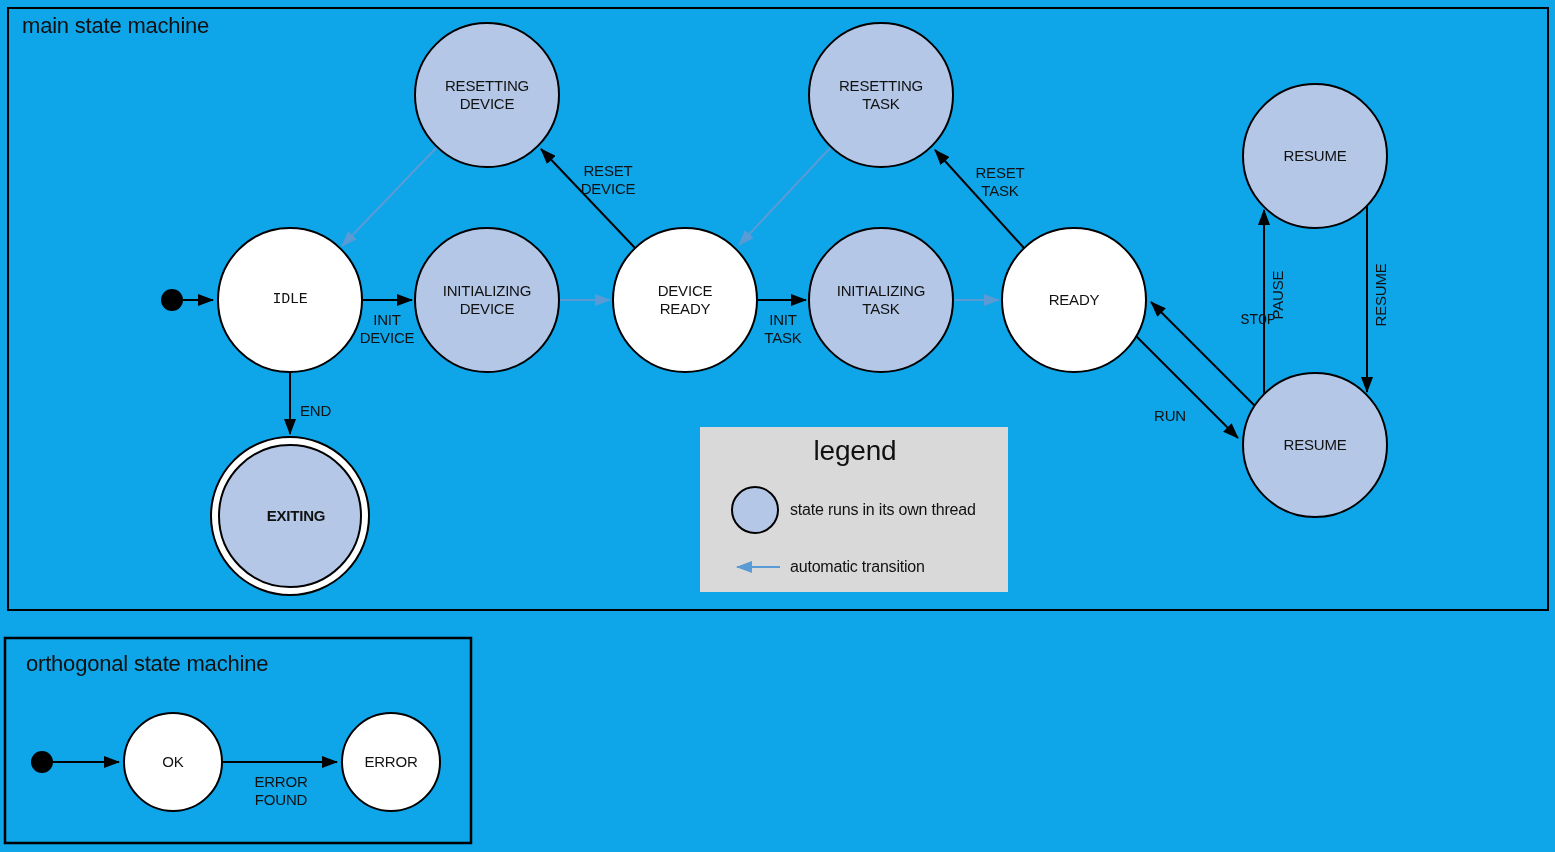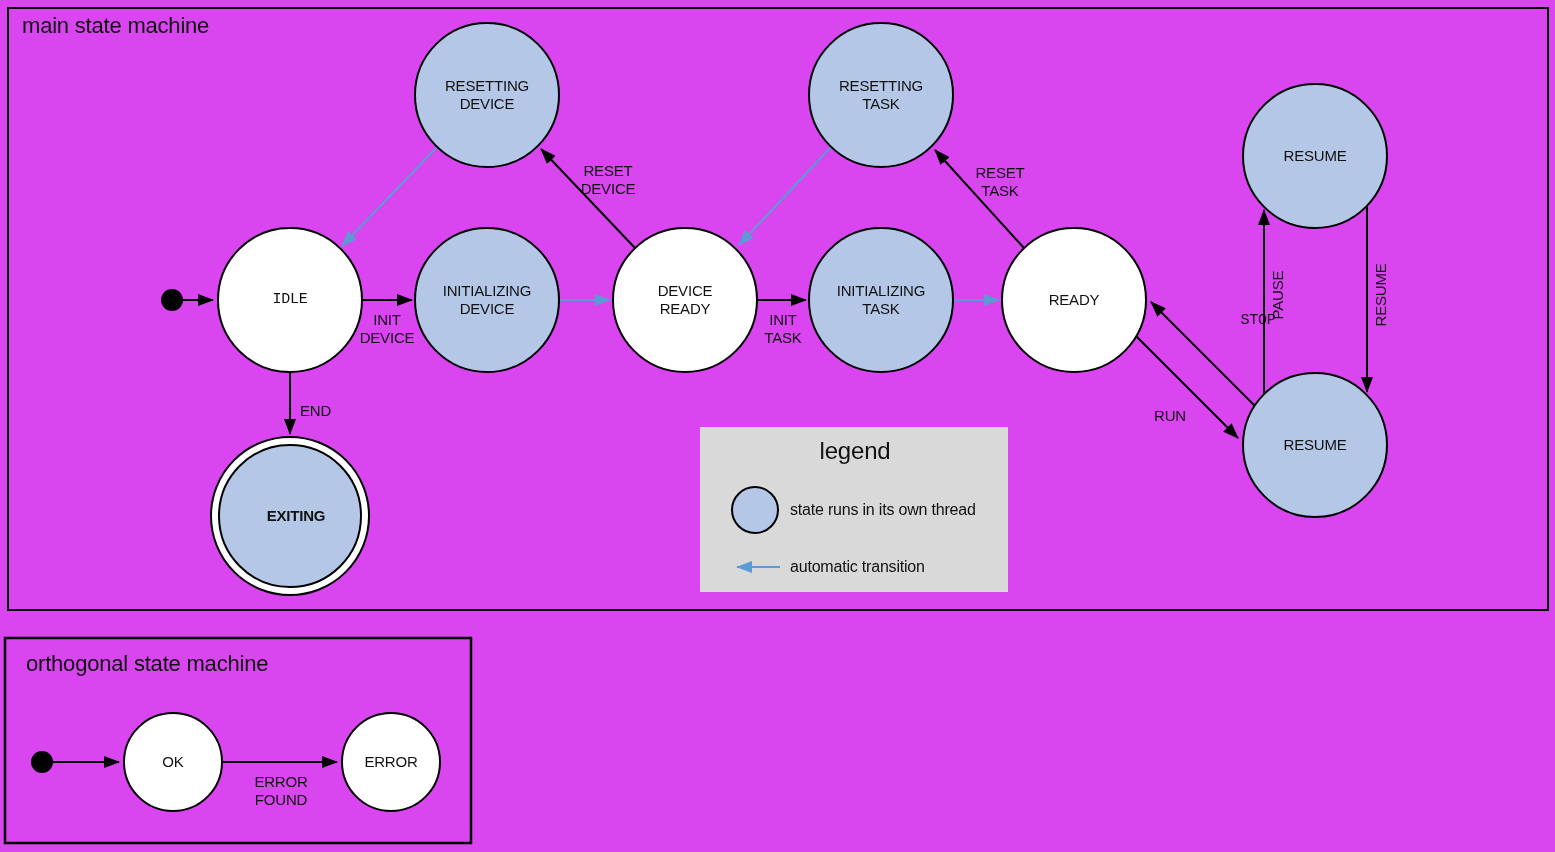--- a/index.html
+++ b/index.html
@@ -1,20 +1,20 @@
 <!DOCTYPE html>
 <html style="--thread-state-fill: #b4c7e7; --automatic-transition: #5b9bd5; --legend-background: #d9d9d9; --line: #000000;"><head>
 <meta charset="utf-8">
 <style>
   html, body { margin: 0; padding: 0; background: #ffffff; }
   .canvas {
     position: relative;
     width: 1555px;
     height: 852px;
-    background: #d946ef;
+    background: #0ea5e9;
     font-family: "Liberation Sans", sans-serif;
     color: #111111;
     overflow: hidden;
   }
   .canvas svg { position: absolute; left: 0; top: 0; }
 
   
   .machine-box { fill: none; stroke: #000000; stroke-width: 2; }
   .machine-box.thick { stroke-width: 2.5; }
   .state-plain { fill: #ffffff; stroke: #000000; stroke-width: 2; }
@@ -26,21 +26,21 @@
   #arrow-blue path { fill: var(--automatic-transition, #5b9bd5); }
   #arrow-black path { fill: #000000; }
 
   
   .lbl { position: absolute; white-space: pre-line; text-align: center; line-height: 1.2; letter-spacing: -0.2px; }
   .center { transform: translate(-50%, -50%); }
   .rot { transform: translate(-50%, -50%) rotate(-90deg); }
   .state-lbl { font-size: 15px; }
   .trans-lbl { font-size: 15px; }
   .box-title { font-size: 22px; text-align: left; }
-  .legend-title { font-size: 24px; }
+  .legend-title { font-size: 28px; }
   .legend-item { font-size: 16px; text-align: right; transform: translateY(-50%); }
 </style>
 </head>
 <body>
 
 <div class="canvas">
 
   <svg width="1555" height="852" viewBox="0 0 1555 852">
     <defs>
       <marker id="arrow-black" markerUnits="userSpaceOnUse" markerWidth="16" markerHeight="12" viewBox="0 0 16 12" refX="15" refY="6" orient="auto">

